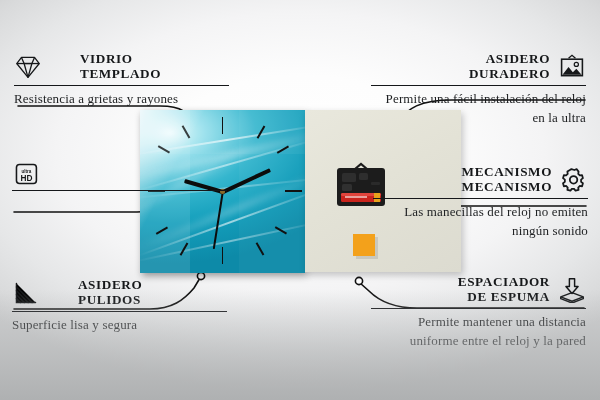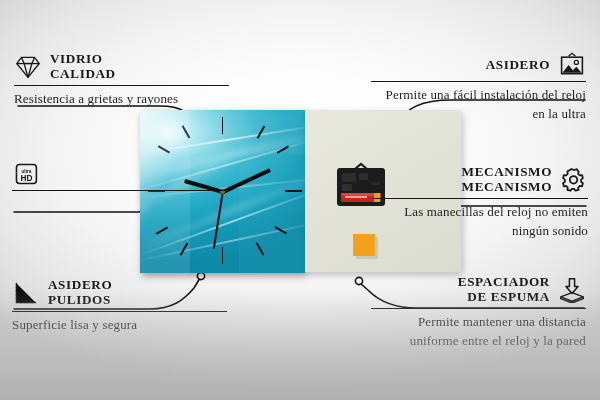--- a/index.html
+++ b/index.html
@@ -20,21 +20,21 @@
     background:linear-gradient(to bottom, rgba(176,178,179,0) 0%, rgba(176,178,179,0.55) 55%, rgba(172,174,175,0.92) 100%);
     pointer-events:none;
   }
 
   
   .feat{position:absolute;width:215px;}
   .feat .head{display:flex;align-items:center;gap:8px;}
   .feat.left .head{justify-content:flex-start;}
   .feat.right .head{justify-content:flex-end;}
   .feat .titles{display:flex;flex-direction:column;line-height:1.12;}
-  .feat.left .titles{align-items:flex-start;text-align:left;}
+  .feat.left .titles{align-items:flex-start;text-align:left;margin-left:30px;}
   .feat.right .titles{text-align:right;}
   .feat .t1,.feat .t2{
     font-family:"Liberation Serif", serif;
     font-size:13.2px;font-weight:bold;letter-spacing:.6px;color:#16181a;
     white-space:nowrap;
   }
   .feat .rule{height:1.2px;background:#15171a;margin:3px 0 4px 0;width:100%;}
   .feat .desc{
     font-family:"Liberation Serif", serif;
     font-size:13px;color:#1d1f21;line-height:1.45;letter-spacing:.15px;
@@ -164,21 +164,21 @@
         <g fill="none" stroke="#16181a" stroke-width="1.5" stroke-linejoin="round">
           <path d="M3,11 L8.5,4 L23.5,4 L29,11 L16,27 Z"></path>
           <path d="M3,11 L29,11"></path>
             <path d="M8.5,4 L11.5,11 L16,27"></path>
             <path d="M23.5,4 L20.5,11 L16,27"></path>
           <path d="M11.5,11 L20.5,11"></path>
         </g>
       </svg>
       <div class="titles">
         <span class="t1">VIDRIO</span>
-        <span class="t2">CALIDAD</span>
+        <span class="t2">TEMPLADO</span>
       </div>
     </div>
     <div class="rule"></div>
     <div class="desc">Resistencia a grietas y rayones</div>
   </div>
 
   <div class="feat left" style="left:12px;top:161px;">
     <div class="head">
       <svg class="ic" viewBox="0 0 32 30">
         <rect x="5" y="4" width="23" height="22" rx="3.5" fill="none" stroke="#16181a" stroke-width="1.8"></rect>
@@ -206,20 +206,21 @@
       </div>
     </div>
     <div class="rule"></div>
     <div class="desc">Superficie lisa y segura</div>
   </div>
 
   <div class="feat right" style="left:371px;top:52px;">
     <div class="head">
       <div class="titles">
         <span class="t1">ASIDERO</span>
+        <span class="t2">DURADERO</span>
       </div>
       <svg class="ic" viewBox="0 0 32 30">
         <path d="M12,5 L16,1.5 L20,5" fill="none" stroke="#16181a" stroke-width="1.5"></path>
         <rect x="4" y="6" width="24" height="19" fill="none" stroke="#16181a" stroke-width="1.8"></rect>
         <circle cx="21" cy="12" r="2.4" fill="none" stroke="#16181a" stroke-width="1.4"></circle>
         <path d="M5,24 L12,15 L17,21 L21,17 L27,24 Z" fill="#16181a"></path>
       </svg>
     </div>
     <div class="rule"></div>
     <div class="desc">Permite una fácil instalación del reloj en la ultra</div>

